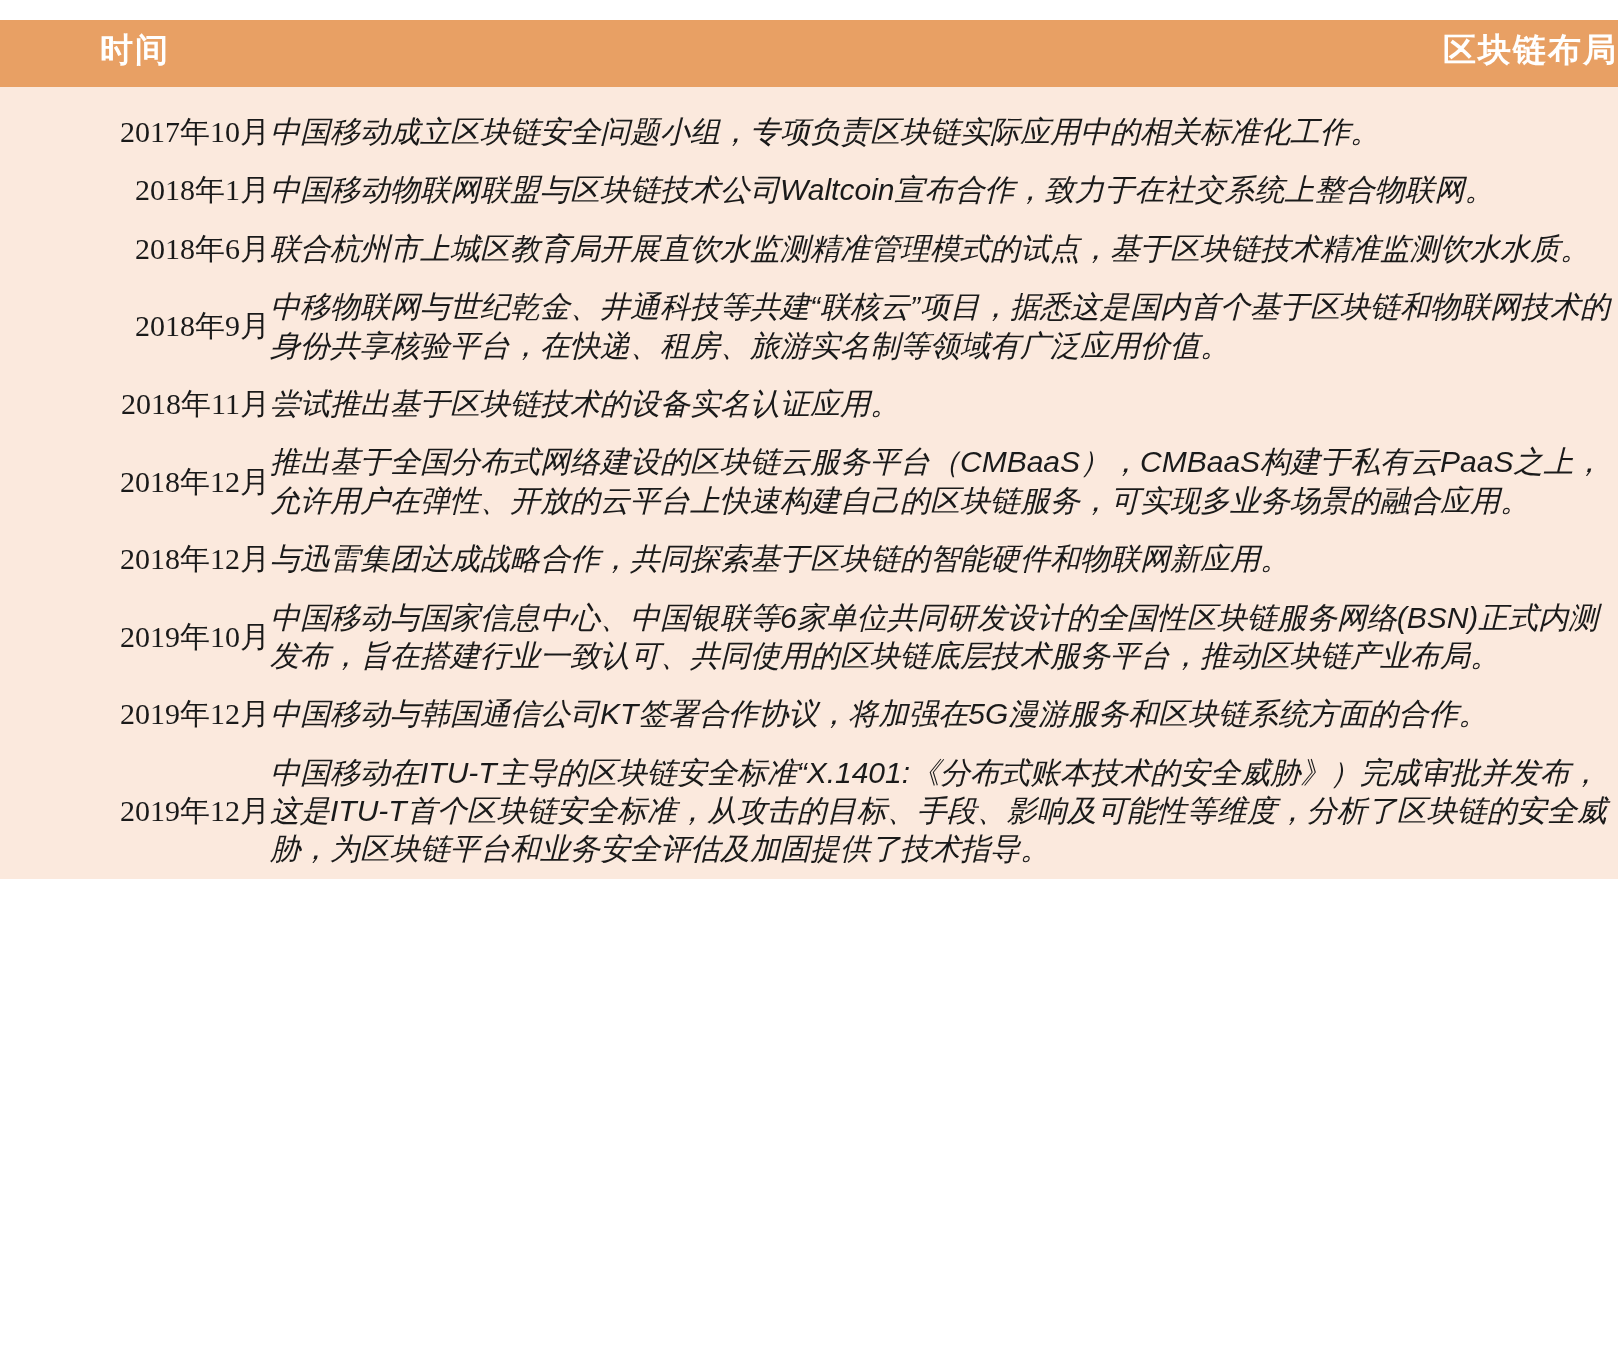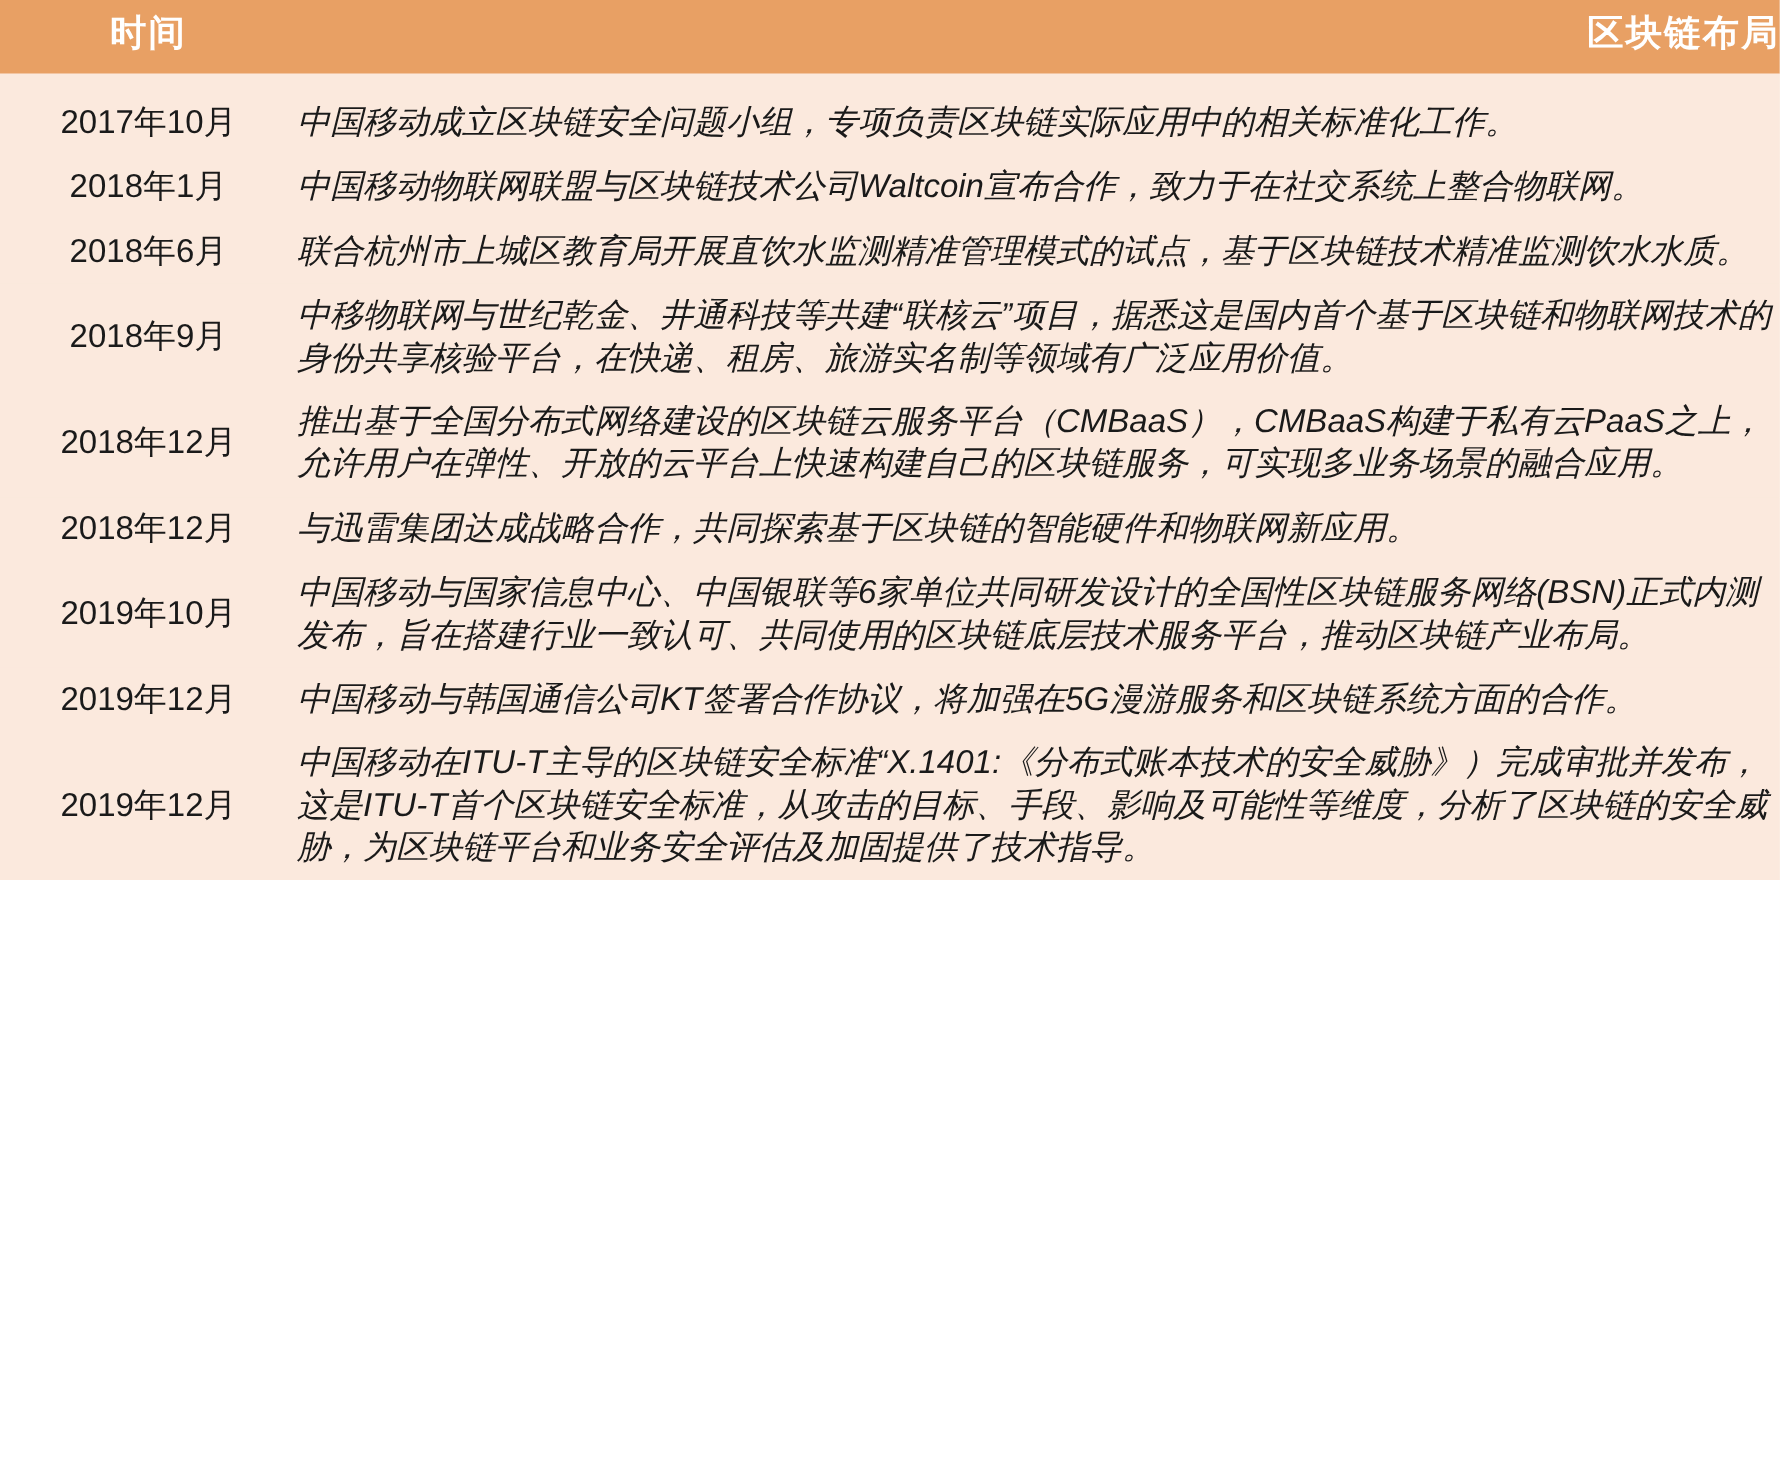--- a/index.html
+++ b/index.html
@@ -14,20 +14,21 @@
     overflow: hidden;
   }
   .table-wrap {
     width: 1618px;
     background: #fbe9dd;
   }
   table.blockchain-table {
     width: 1618px;
     border-collapse: collapse;
     table-layout: fixed;
+    margin-top: 20px;
   }
   table.blockchain-table thead th {
     background: #e8a064;
     color: #ffffff;
     font-size: 33px;
     font-weight: bold;
     padding: 8px 0 14px 0;
     letter-spacing: 2px;
   }
   th.col-time {
@@ -41,24 +42,25 @@
   }
   table.blockchain-table tbody td {
     background: #fbe9dd;
     color: #1a1a1a;
     font-size: 30px;
     line-height: 1.28;
     vertical-align: middle;
     padding: 10px 0;
   }
   td.time-cell {
-    text-align: center;
+    text-align: right;
     padding-left: 18px;
     white-space: nowrap;
     letter-spacing: 0px;
+    font-family: Liberation Serif, serif;
   }
   td.desc-cell {
     text-align: left;
     padding-left: 44px;
     padding-right: 24px;
     letter-spacing: 0px;
     font-style: italic;
   }
   tbody tr:first-child td {
     padding-top: 26px;
@@ -86,20 +88,24 @@
       </tr>
       <tr>
         <td class="time-cell">2018年6月</td>
         <td class="desc-cell">联合杭州市上城区教育局开展直饮水监测精准管理模式的试点，基于区块链技术精准监测饮水水质。</td>
       </tr>
       <tr>
         <td class="time-cell">2018年9月</td>
         <td class="desc-cell">中移物联网与世纪乾金、井通科技等共建“联核云”项目，据悉这是国内首个基于区块链和物联网技术的身份共享核验平台，在快递、租房、旅游实名制等领域有广泛应用价值。</td>
       </tr>
       <tr>
+        <td class="time-cell">2018年11月</td>
+        <td class="desc-cell">尝试推出基于区块链技术的设备实名认证应用。</td>
+      </tr>
+      <tr>
         <td class="time-cell">2018年12月</td>
         <td class="desc-cell">推出基于全国分布式网络建设的区块链云服务平台（CMBaaS），CMBaaS构建于私有云PaaS之上，允许用户在弹性、开放的云平台上快速构建自己的区块链服务，可实现多业务场景的融合应用。</td>
       </tr>
       <tr>
         <td class="time-cell">2018年12月</td>
         <td class="desc-cell">与迅雷集团达成战略合作，共同探索基于区块链的智能硬件和物联网新应用。</td>
       </tr>
       <tr>
         <td class="time-cell">2019年10月</td>
         <td class="desc-cell">中国移动与国家信息中心、中国银联等6家单位共同研发设计的全国性区块链服务网络(BSN)正式内测发布，旨在搭建行业一致认可、共同使用的区块链底层技术服务平台，推动区块链产业布局。</td>

